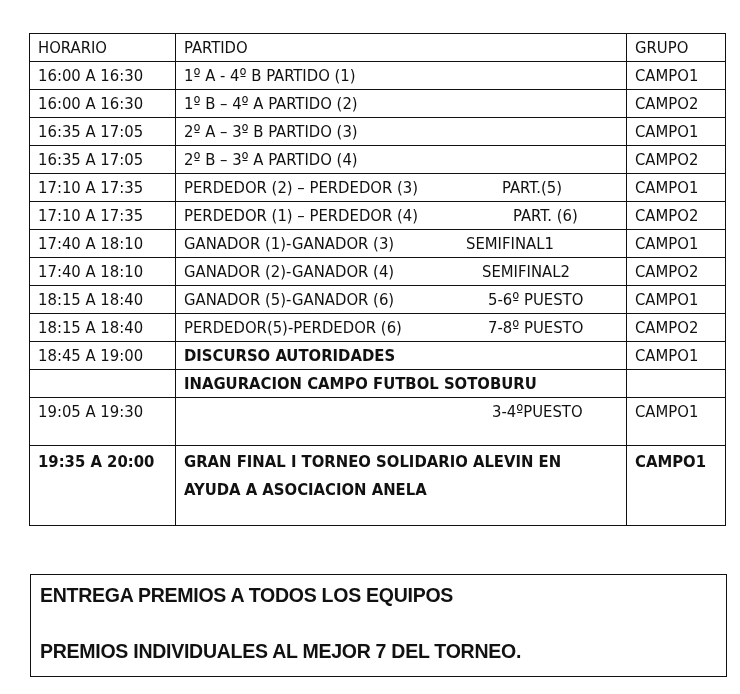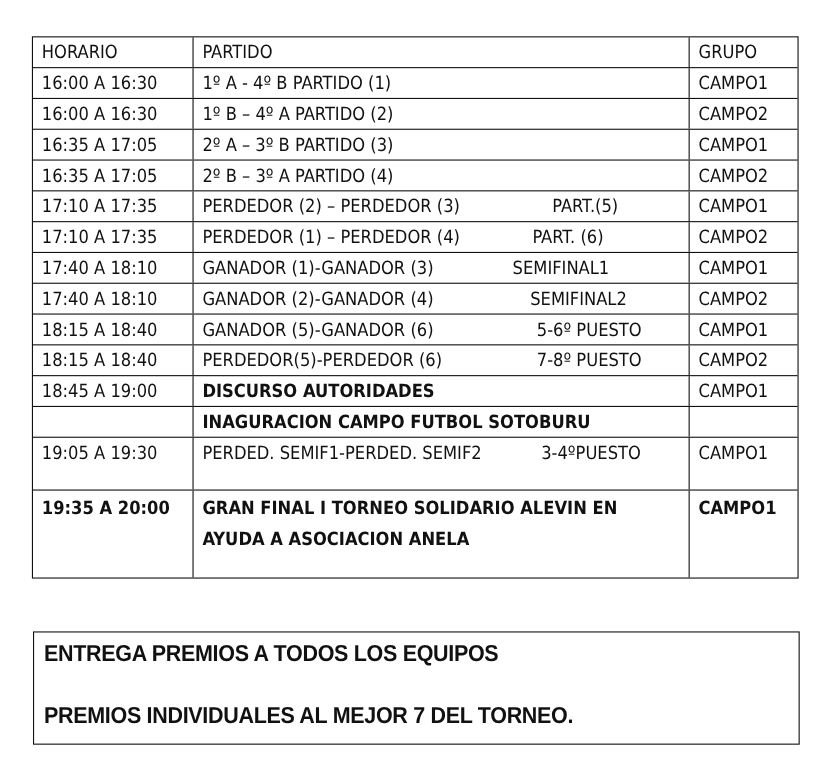--- a/index.html
+++ b/index.html
@@ -55,21 +55,21 @@
     <div class="c c2">
       <span>PERDEDOR (2) – PERDEDOR (3)</span>
       <span class="tag" style="left:326px">PART.(5)</span>
     </div>
     <div class="c c3">CAMPO1</div>
   </div>
   <div class="row">
     <div class="c c1">17:10 A 17:35</div>
     <div class="c c2">
       <span>PERDEDOR (1) – PERDEDOR (4)</span>
-      <span class="tag" style="left:308px">PART. (6)</span>
+      <span class="tag" style="left:337px">PART. (6)</span>
     </div>
     <div class="c c3">CAMPO2</div>
   </div>
   <div class="row">
     <div class="c c1">17:40 A 18:10</div>
     <div class="c c2">
       <span>GANADOR (1)-GANADOR (3)</span>
       <span class="tag" style="left:290px">SEMIFINAL1</span>
     </div>
     <div class="c c3">CAMPO1</div>
@@ -104,21 +104,20 @@
     <div class="c c3">CAMPO1</div>
   </div>
   <div class="row">
     <div class="c c1"></div>
     <div class="c c2 b">INAGURACION CAMPO FUTBOL SOTOBURU</div>
     <div class="c c3"></div>
   </div>
   <div class="row tall2">
     <div class="c c1">19:05 A 19:30</div>
     <div class="c c2">
-      <span>PERDED. SEMIF1-PERDED. SEMIF2</span>
       <span class="tag" style="left:316px">3-4ºPUESTO</span>
     </div>
     <div class="c c3">CAMPO1</div>
   </div>
   <div class="row tall3" style="border-top:1.5px solid #111">
     <div class="c c1 b two-line">19:35 A 20:00</div>
     <div class="c c2 b two-line">
       <div>GRAN FINAL I TORNEO SOLIDARIO ALEVIN EN</div>
       <div>AYUDA A ASOCIACION ANELA</div>
     </div>

